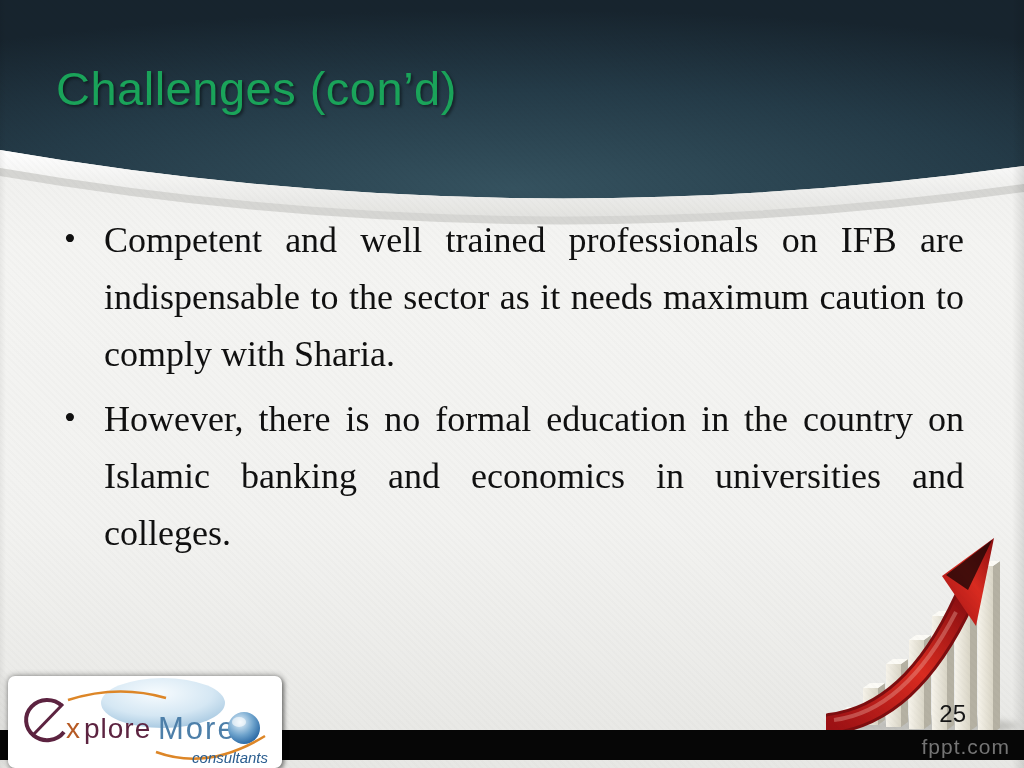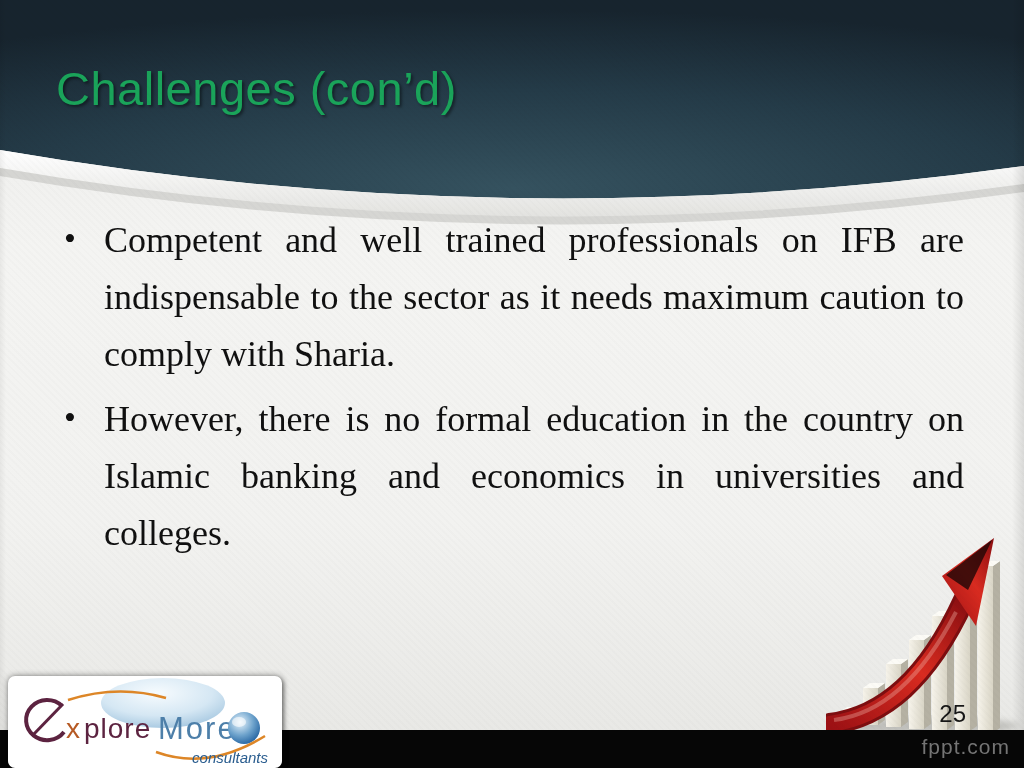--- a/index.html
+++ b/index.html
@@ -29,21 +29,21 @@
   }
   .bullet{position:relative;padding-left:46px;text-align:justify;}
   .bullet + .bullet{margin-top:8px;}
   .bullet .mark{position:absolute;left:6px;top:-2px;font-size:34px;}
   .chart{position:absolute;left:826px;top:528px;width:198px;height:208px;}
   .pagenum{
     position:absolute;right:58px;top:700px;font-size:24px;color:#161616;
     font-family:"Liberation Sans",sans-serif;
   }
   .footerbar{
-    position:absolute;left:0;top:730px;width:1024px;height:38px;
+    position:absolute;left:0;top:730px;width:1024px;height:30px;
     background:var(--bar-black);z-index:5;
   }
   .watermark{
     position:absolute;right:14px;top:5px;font-size:21px;letter-spacing:1px;
     color:var(--watermark-gray);
   }
   .logo{
     position:absolute;left:8px;top:676px;width:274px;height:92px;z-index:6;
     background:#fff;border-radius:7px;
     box-shadow:0 0 6px rgba(0,0,0,0.45),2px 2px 4px rgba(0,0,0,0.35);

